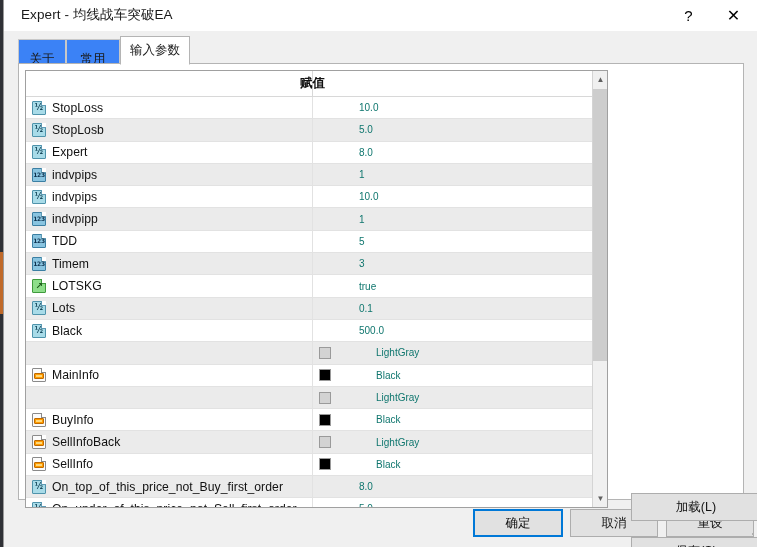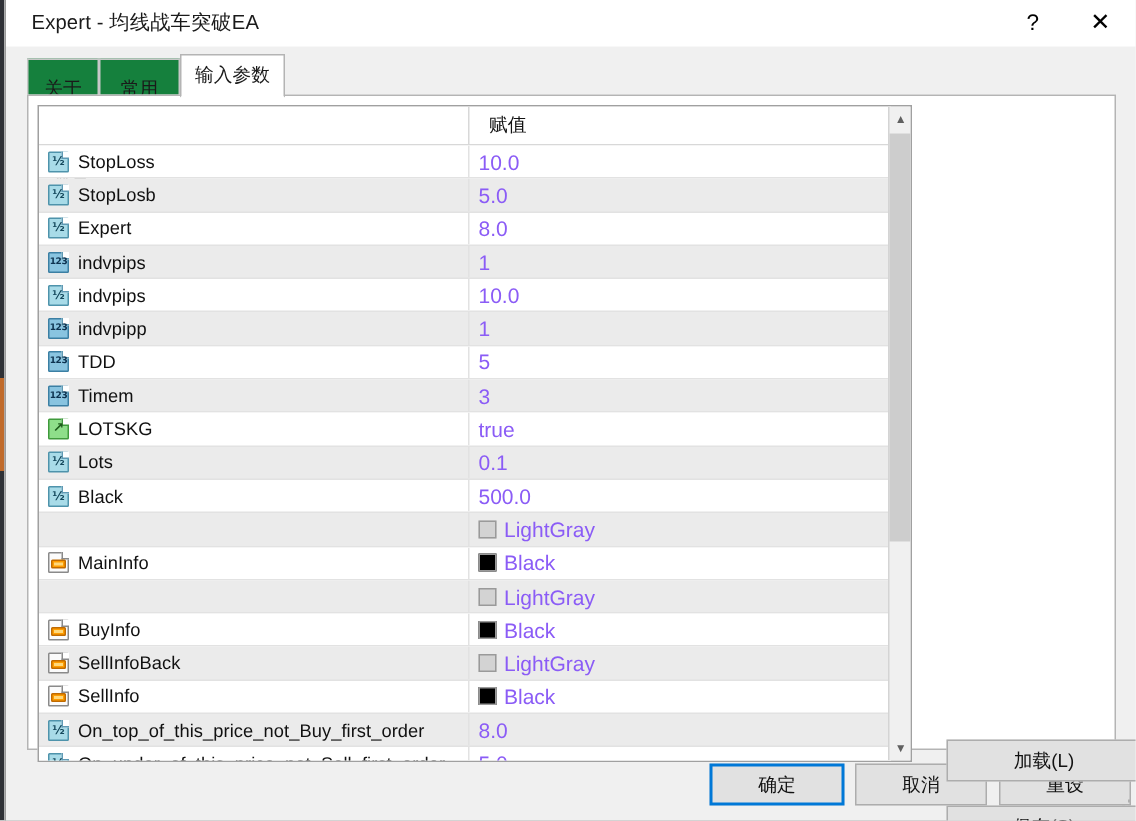--- a/index.html
+++ b/index.html
@@ -25,47 +25,47 @@
   .title-text{position:absolute;left:17px;top:6px;font-size:13.5px;color:#1a1a1a;white-space:nowrap;letter-spacing:0.1px;}
   .tb-btn{position:absolute;top:0;width:45px;height:31px;background:transparent;cursor:default;}
   .tb-help{left:662px;}
   .tb-close{left:707px;}
   .tb-glyph{position:absolute;left:0;top:0;width:45px;height:31px;display:flex;align-items:center;justify-content:center;
             font-size:15px;color:#000;line-height:1;}
   .tb-close .tb-glyph{font-size:16px;font-weight:300;}
 
   
   .tabstrip{position:absolute;left:14px;top:36px;width:726px;height:28px;}
-  .tab{position:absolute;top:3px;height:40px;background:#15803d;border:1px solid #c8c8c8;border-bottom:none;
+  .tab{position:absolute;top:3px;height:40px;background:#3b82f6;border:1px solid #c8c8c8;border-bottom:none;
        display:flex;align-items:center;justify-content:center;font-size:12.5px;color:#1a1a1a;box-sizing:border-box;}
   .tab.active{top:0;height:29px;background:#ffffff;border:1px solid #b4b4b4;border-bottom:1px solid #ffffff;z-index:3;font-weight:400;}
   .tab0{left:0;width:48px;}
   .tab1{left:48px;width:54px;}
   .tab2{left:102px;width:70px;}
 
   
   .tabpage{position:absolute;left:14px;top:63px;width:726px;height:437px;background:#ffffff;border:1px solid #b4b4b4;box-sizing:border-box;z-index:1;}
 
   
   .grid-wrap{position:absolute;left:6px;top:6px;width:583px;height:438px;background:#ffffff;border:1px solid #a0a0a0;box-sizing:border-box;overflow:hidden;}
   .grid-inner{position:absolute;left:0;top:0;width:568px;height:436px;overflow:hidden;}
 
   .ghead{position:relative;height:25px;background:#ffffff;border-bottom:1px solid #d8d8d8;}
   .ghead .hcell{position:absolute;top:0;height:25px;display:flex;align-items:center;font-size:12.5px;color:#111;font-weight:400;}
   .ghead .hcell.c0{left:9px;margin-top:39px;}
-  .ghead .hcell.c1{left:300px;}
+  .ghead .hcell.c1{left:274px;font-weight:bold;}
   .hsep{position:absolute;left:286px;top:0;width:1px;height:25px;background:#d8d8d8;}
 
   .grow{position:relative;height:21.3px;background:#ffffff;border-bottom:1px solid #e2e2e2;overflow:hidden;}
   .grow.alt{background:#ebebeb;}
   .grow .vsep{position:absolute;left:286px;top:0;width:1px;height:100%;background:#e2e2e2;}
   .grow .namecell{position:absolute;left:6px;top:0;height:100%;display:flex;align-items:center;gap:6px;max-width:276px;}
   .grow .valcell{position:absolute;left:293px;top:0;height:100%;display:flex;align-items:center;gap:5px;}
   .lbl{font-size:12.2px;color:#111;white-space:nowrap;letter-spacing:0.05px;}
-  .val{font-size:14px;color:#8b5cf6;white-space:nowrap;}
+  .val{font-size:10px;color:#0f766e;white-space:nowrap;margin-left:40px;}
 
   
   .ticon{position:relative;width:14px;height:14px;flex:0 0 14px;}
   .ticon .doc{position:absolute;left:0;top:0;width:14px;height:14px;box-sizing:border-box;border:1px solid #5f9ab4;border-radius:1px;}
   .ticon .fold{position:absolute;right:0;top:0;width:4px;height:4px;background:#ffffff;border-left:1px solid #5f9ab4;border-bottom:1px solid #5f9ab4;}
   .ticon .tx{position:absolute;left:0;top:0;width:14px;height:14px;display:flex;align-items:center;justify-content:center;
              font-size:7px;font-weight:700;line-height:1;font-family:"DejaVu Sans",sans-serif;}
   
   .ticon.double .doc{background:#a8dbe8;border-color:#4e93ab;}
   .ticon.double .tx{color:#15485c;font-size:8px;}

